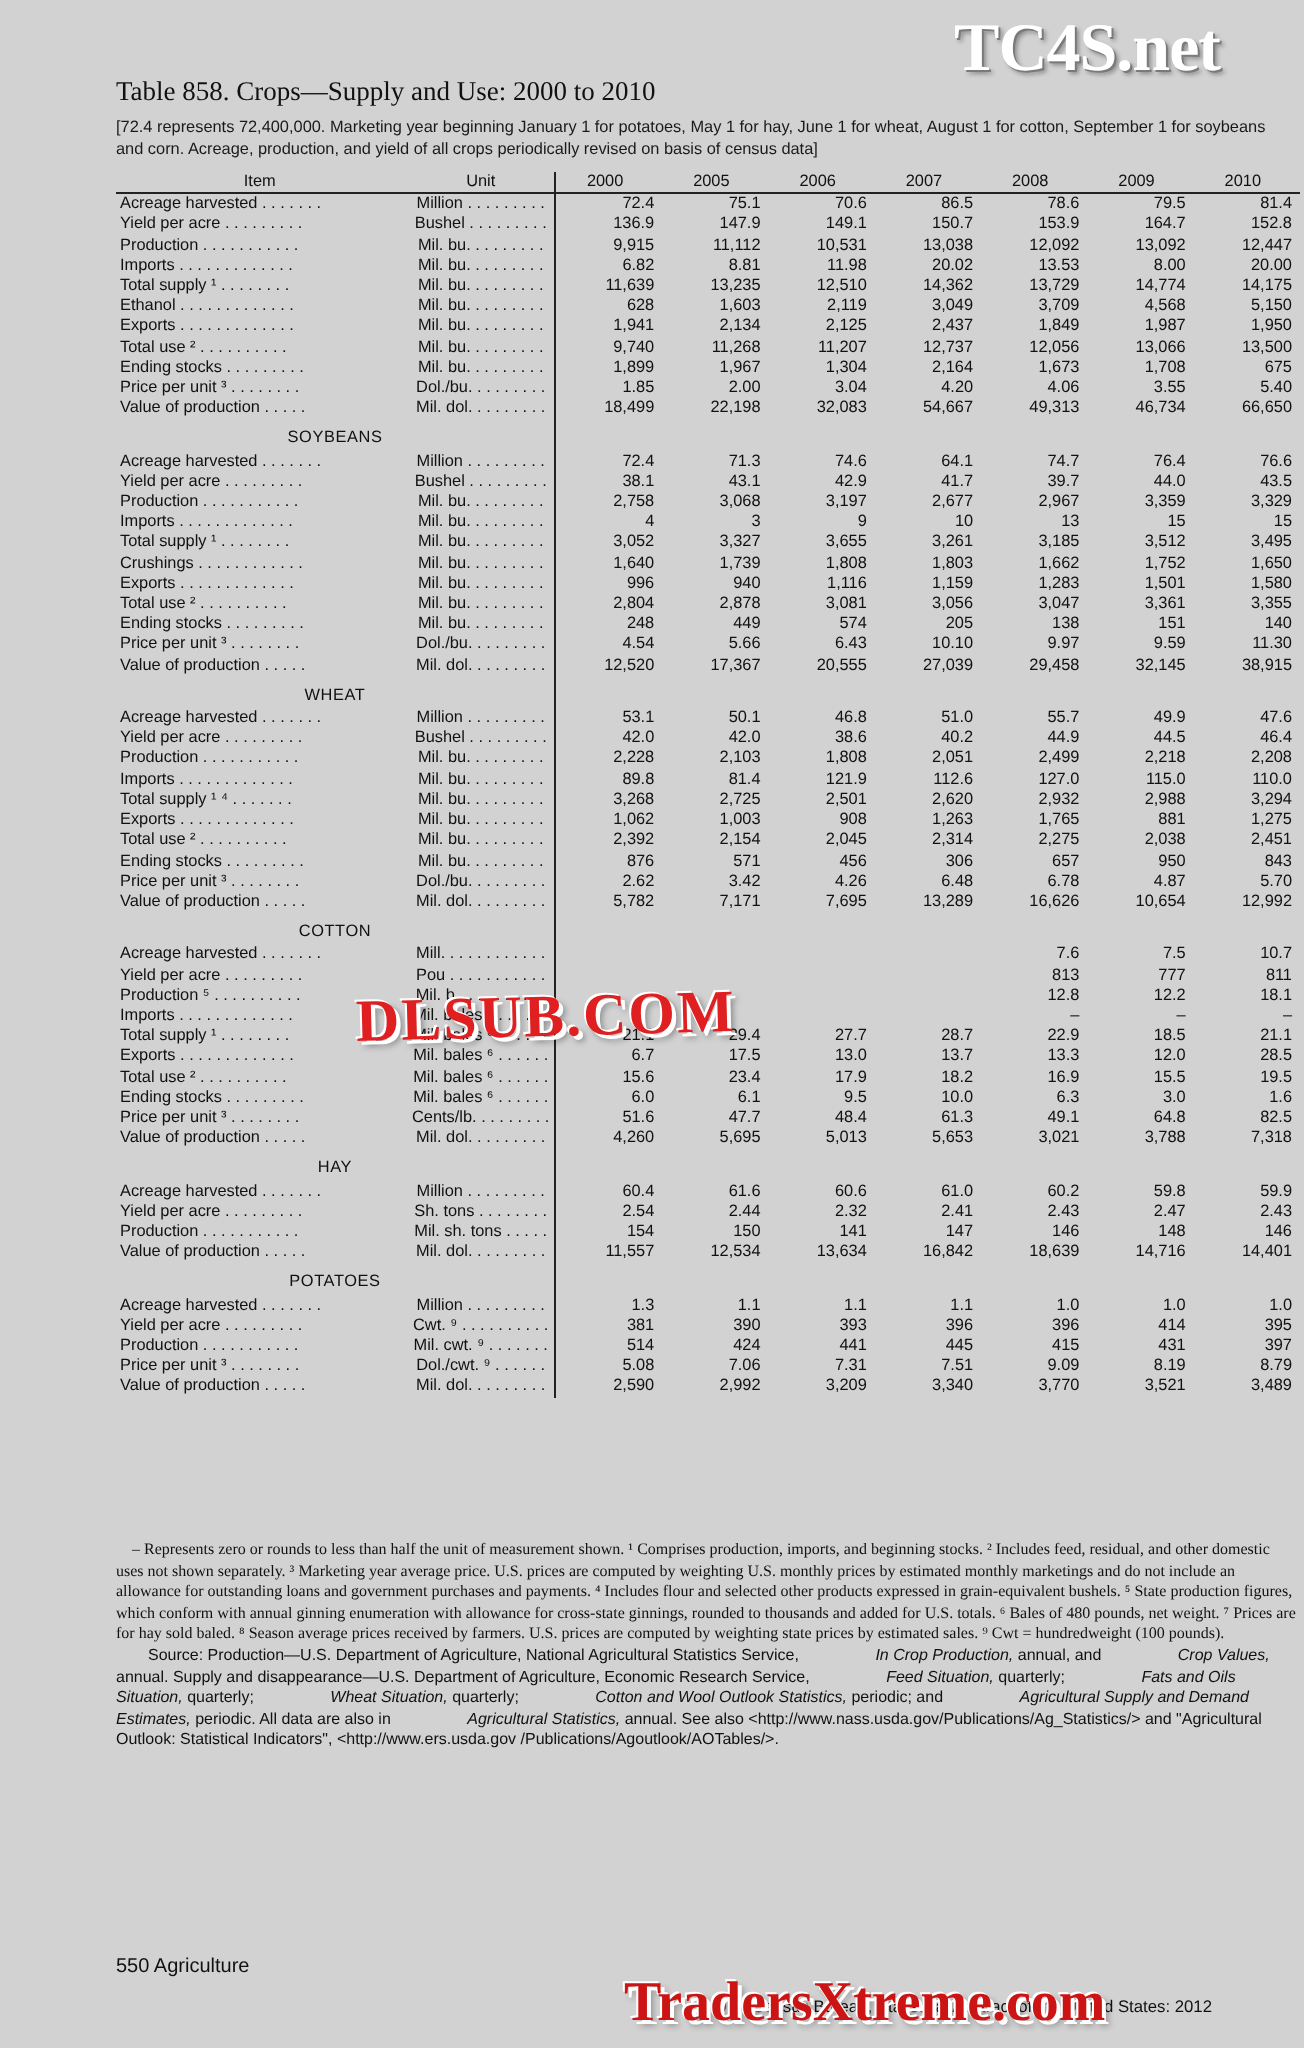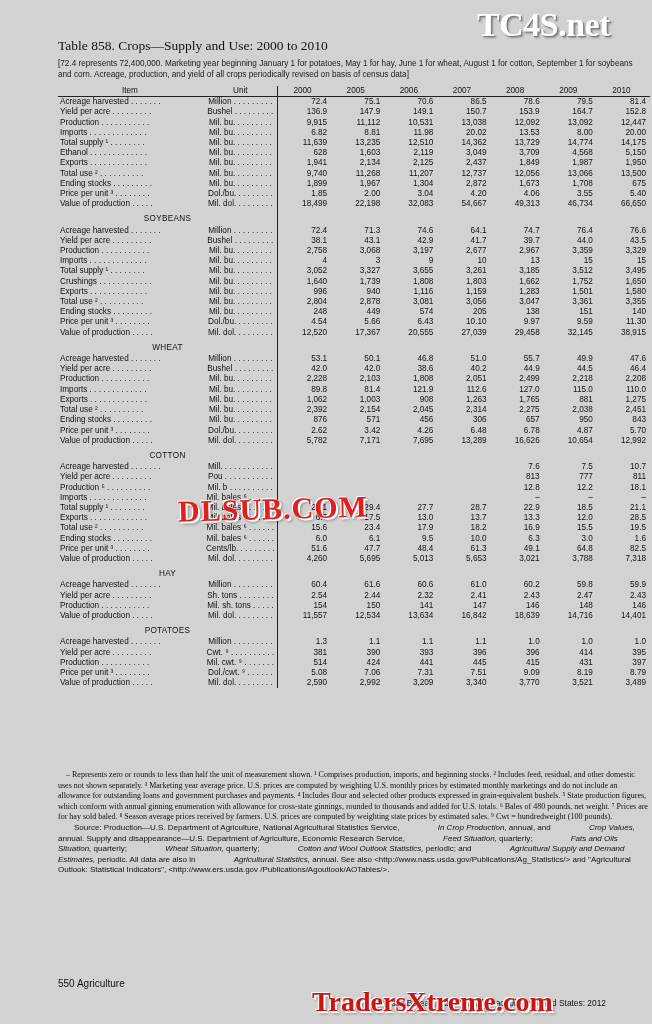--- a/index.html
+++ b/index.html
@@ -263,21 +263,21 @@
             <td class="cy">12,056</td>
             <td class="cy">13,066</td>
             <td class="cy">13,500</td>
           </tr>
           <tr>
             <td class="c1">Ending stocks . . . . . . . . .</td>
             <td class="c2">Mil. bu. . . . . . . . .</td>
             <td class="cy vline">1,899</td>
             <td class="cy">1,967</td>
             <td class="cy">1,304</td>
-            <td class="cy">2,872</td>
+            <td class="cy">2,164</td>
             <td class="cy">1,673</td>
             <td class="cy">1,708</td>
             <td class="cy">675</td>
           </tr>
           <tr>
             <td class="c1">Price per unit ³ . . . . . . . .</td>
             <td class="c2">Dol./bu. . . . . . . . .</td>
             <td class="cy vline">1.85</td>
             <td class="cy">2.00</td>
             <td class="cy">3.04</td>
@@ -476,20 +476,31 @@
             <td class="c2">Mil. bu. . . . . . . . .</td>
             <td class="cy vline">89.8</td>
             <td class="cy">81.4</td>
             <td class="cy">121.9</td>
             <td class="cy">112.6</td>
             <td class="cy">127.0</td>
             <td class="cy">115.0</td>
             <td class="cy">110.0</td>
           </tr>
           <tr>
+            <td class="c1">  Total supply ¹ ⁴ . . . . . . .</td>
+            <td class="c2">Mil. bu. . . . . . . . .</td>
+            <td class="cy vline">3,268</td>
+            <td class="cy">2,725</td>
+            <td class="cy">2,501</td>
+            <td class="cy">2,620</td>
+            <td class="cy">2,932</td>
+            <td class="cy">2,988</td>
+            <td class="cy">3,294</td>
+          </tr>
+          <tr>
             <td class="c1">Exports . . . . . . . . . . . . .</td>
             <td class="c2">Mil. bu. . . . . . . . .</td>
             <td class="cy vline">1,062</td>
             <td class="cy">1,003</td>
             <td class="cy">908</td>
             <td class="cy">1,263</td>
             <td class="cy">1,765</td>
             <td class="cy">881</td>
             <td class="cy">1,275</td>
           </tr>

